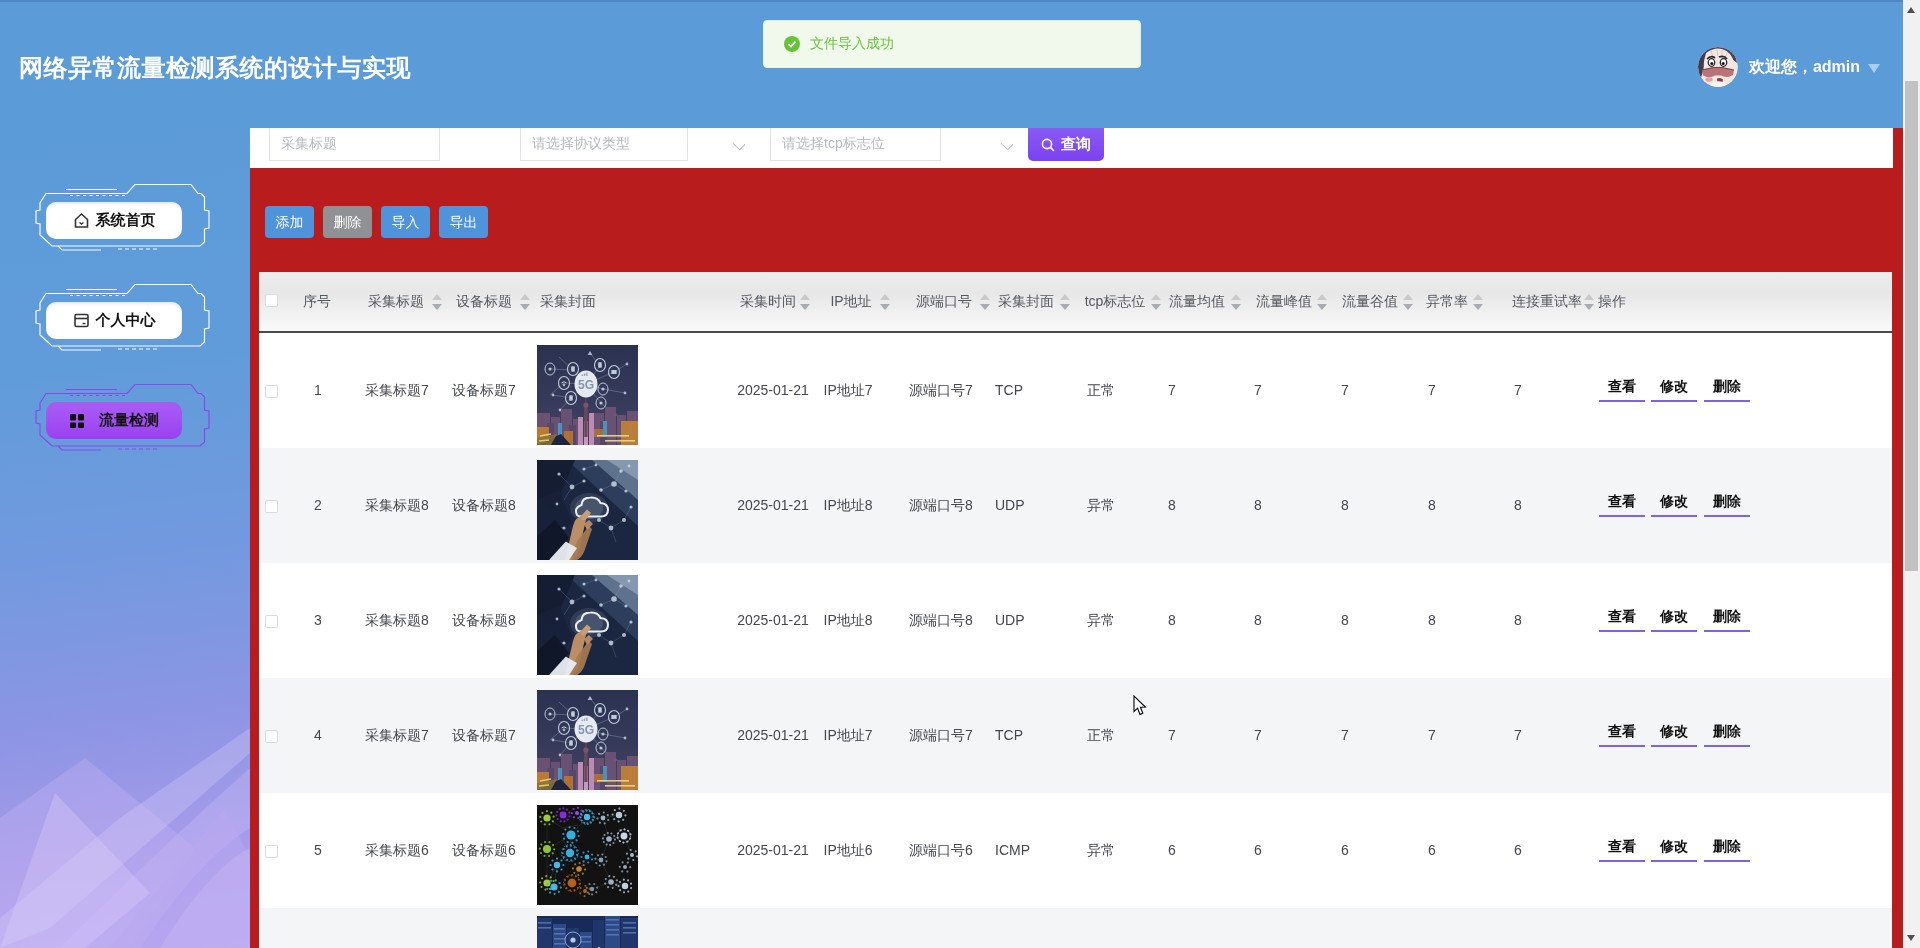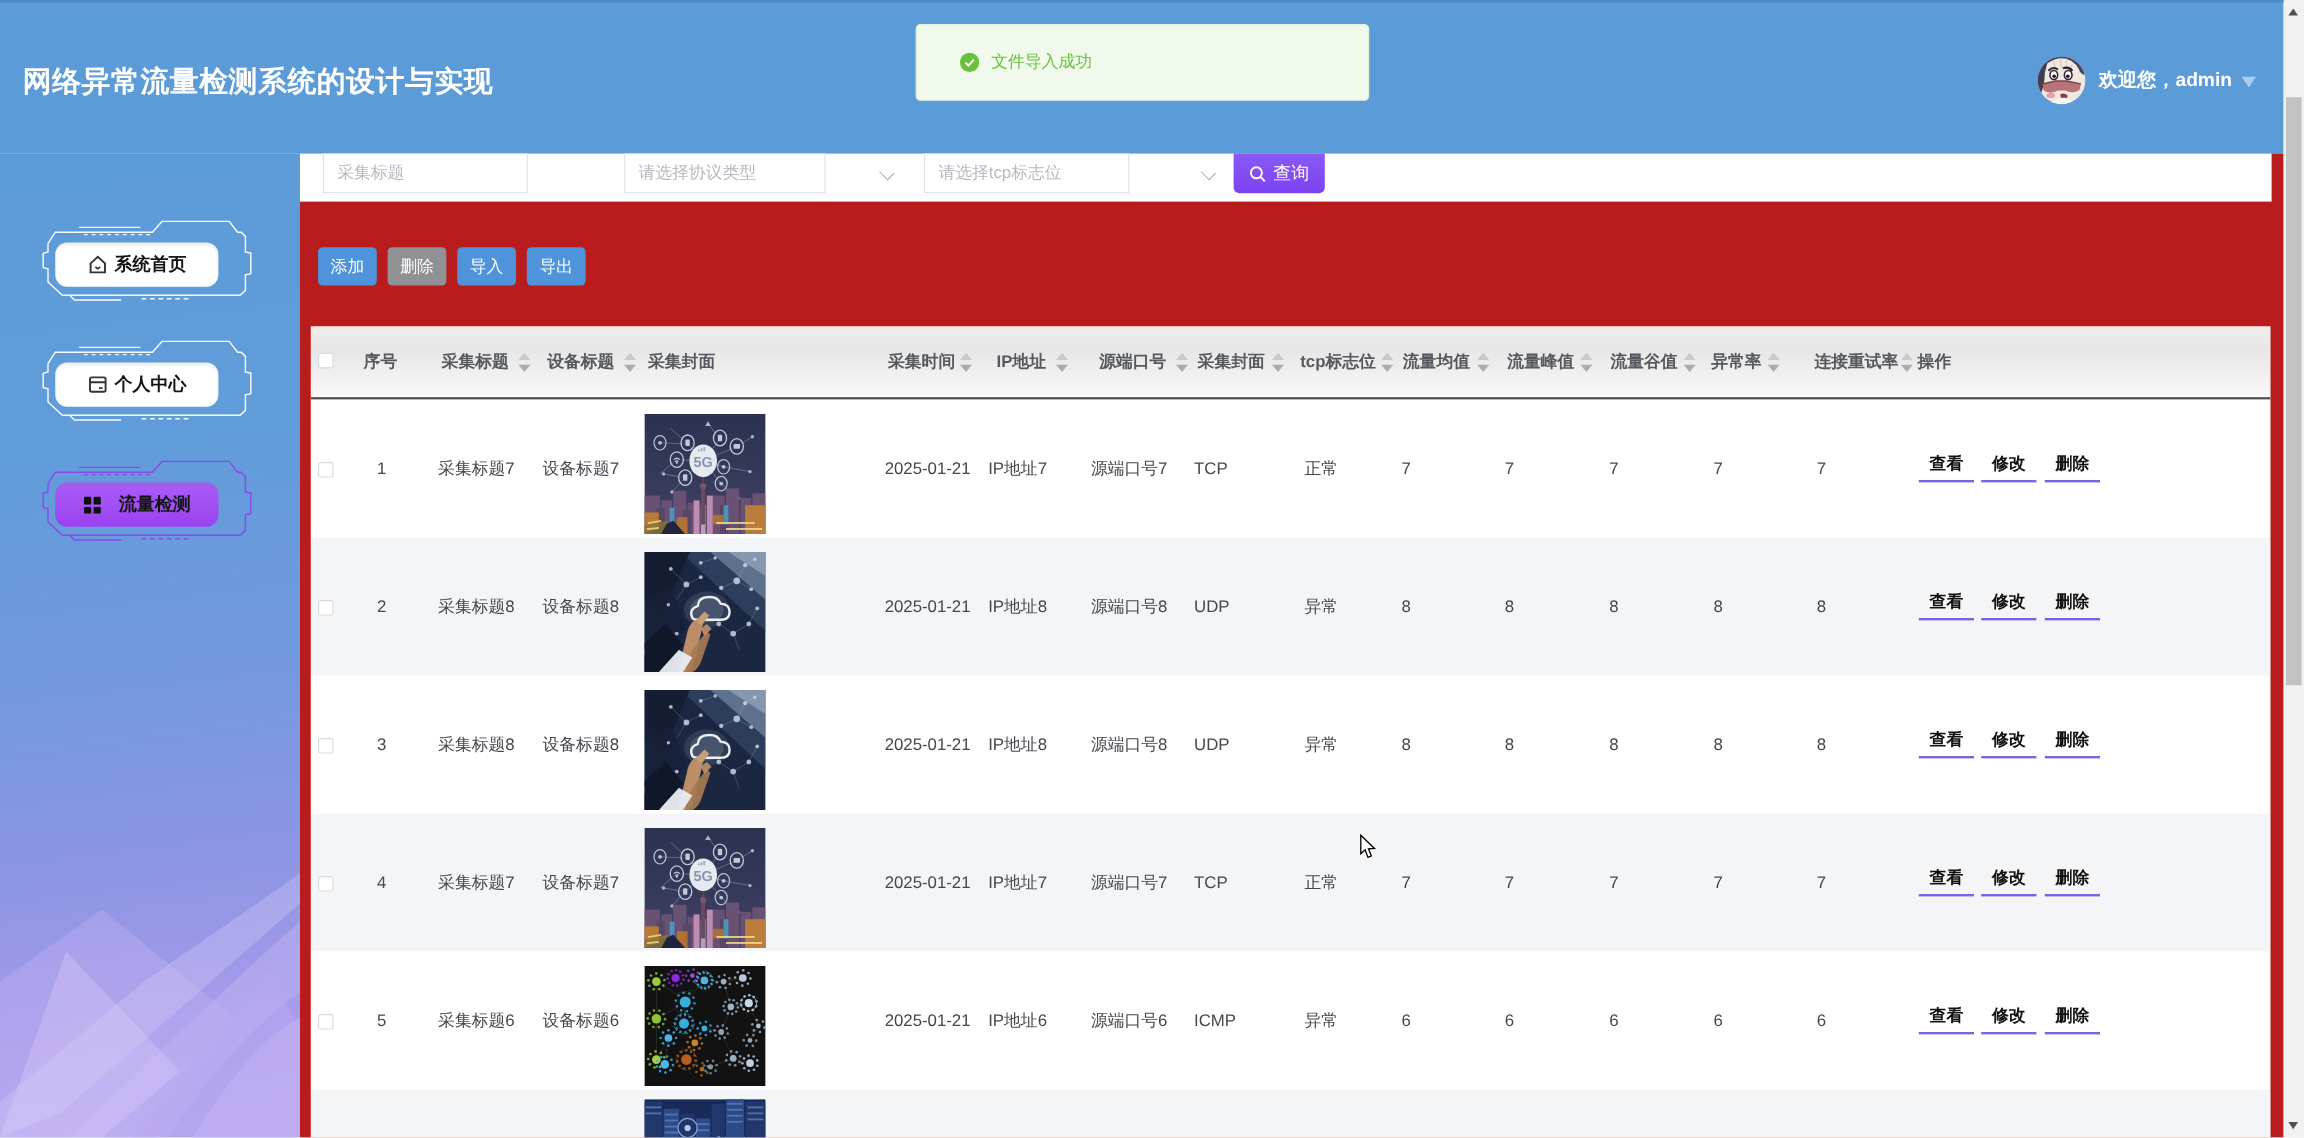--- a/index.html
+++ b/index.html
@@ -7,45 +7,45 @@
 body{font-family:"Liberation Sans",sans-serif;position:relative;background:#f0f0f0}
 #page{position:absolute;left:0;top:0;width:1920px;height:948px}
 
 #header{position:absolute;left:0;top:0;width:1903px;height:128px;background:#5b9bd8}
 #title{position:absolute;left:19px;top:52px;font-size:24px;font-weight:bold;color:#fff;letter-spacing:0.5px}
 #user{position:absolute;right:23px;top:46px;height:42px;display:flex;align-items:center}
 #welcome{color:#fff;font-size:16px;font-weight:bold;margin-left:11px}
 #caret{width:0;height:0;border-left:6px solid transparent;border-right:6px solid transparent;border-top:9px solid #a9cdf0;margin-left:8px;margin-top:2px}
 #avatar{width:40px;height:40px;border-radius:50%;overflow:hidden}
 
-#toast{position:absolute;left:763px;top:20px;width:378px;height:64px;background:#f0f9eb;border:1px solid #e1f3d8;border-radius:4px;display:flex;align-items:center;padding-left:36px}
+#toast{position:absolute;left:763px;top:20px;width:378px;height:48px;background:#f0f9eb;border:1px solid #e1f3d8;border-radius:4px;display:flex;align-items:center;padding-left:20px}
 #toast .txt{color:#67c23a;font-size:14px;margin-left:10px}
 
 #sidebar{position:absolute;left:0;top:128px;width:250px;height:820px;background:linear-gradient(173deg,#5b9bd8 0%,#619cda 30%,#7299df 52%,#8d95e4 72%,#a89ceb 88%,#b2a4ee 100%);overflow:hidden}
 .menu{position:absolute;left:38px;width:168px;height:67px}
 .frame{position:absolute;left:-4px;top:-2px}
 .fr{fill:none;stroke:rgba(255,255,255,0.95);stroke-width:1.2}
 .fr2{fill:none;stroke:#8b48e8;stroke-width:1.2}
 .pill{position:absolute;left:8px;top:18px;width:136px;height:37px;border-radius:10px;background:#fff;display:flex;align-items:center;justify-content:center;font-size:15px;font-weight:bold;color:#141414;box-shadow:inset 0 2px 3px rgba(120,130,150,0.18)}
 .pill .ic{margin-right:6px;display:inline-flex}
 .m3 .pill{background:linear-gradient(180deg,#aa5df7,#9a41f0)}
 
 #content{position:absolute;left:250px;top:128px;width:1653px;height:820px;background:#b91c1c}
 #searchband{position:absolute;left:0;top:0;width:1643px;height:40px;background:#fff}
 .sinp{position:absolute;top:0;height:33px;background:#fff;border:1px solid #e0e3e8;border-top:none;font-size:14px;color:#b6b9c0;line-height:31px;padding-left:11px}
 .chev{position:absolute;top:11px;width:11px;height:11px}
 .chev:before{content:"";position:absolute;left:0;top:0;width:9px;height:9px;border-right:1.5px solid #b0b3ba;border-bottom:1.5px solid #b0b3ba;transform:rotate(45deg) scale(1,0.8);transform-origin:center}
-#querybtn{position:absolute;left:778px;top:0;width:76px;height:33px;background:linear-gradient(180deg,#8a5af4,#7c41f1);border-radius:0 0 5px 5px;color:#fff;font-size:15px;font-weight:normal;display:flex;align-items:center;justify-content:center}
+#querybtn{position:absolute;left:778px;top:0;width:76px;height:33px;background:linear-gradient(180deg,#8a5af4,#7c41f1);border-radius:0 0 5px 5px;color:#fff;font-size:15px;font-weight:bold;display:flex;align-items:center;justify-content:center}
 #querybtn svg{margin-right:6px}
 .abtn{position:absolute;top:78px;width:49px;height:32px;border-radius:4px;color:#fff;font-size:14px;text-align:center;line-height:32px;background:#4f94da}
 .abtn.gray{background:#8f9194}
 
 #table{position:absolute;left:9px;top:144px;width:1633px;height:676px;background:#fff;overflow:hidden}
 #thead{position:absolute;left:0;top:0;width:1633px;height:61px;background:linear-gradient(180deg,#ededed 0%,#e7e7e7 35%,#f9f9f9 100%);border-bottom:2px solid #4a4a4a}
-.hc{position:absolute;top:0;height:59px;line-height:59px;font-size:14px;font-weight:bold;color:#55585e;white-space:nowrap}
+.hc{position:absolute;top:0;height:59px;line-height:59px;font-size:14px;font-weight:normal;color:#55585e;white-space:nowrap}
 .sort{position:absolute;top:22px;width:10px;height:16px}
 .sort:before{content:"";position:absolute;left:0;top:0;border-left:5px solid transparent;border-right:5px solid transparent;border-bottom:6px solid #c8cacd}
 .sort:after{content:"";position:absolute;left:0;bottom:0;border-left:5px solid transparent;border-right:5px solid transparent;border-top:6px solid #a9adb3}
 .row{position:absolute;left:0;width:1633px;height:115px;background:#fff}
 .row.alt{background:#f4f5f7}
 .cell{position:absolute;top:0;height:115px;line-height:115px;font-size:14px;color:#44474d;white-space:nowrap}
 .cc{transform:translateX(-50%)}
 .cbx{position:absolute;width:13px;height:13px;border:1px solid #d8dbe2;border-radius:2px;background:#fff}
 .thumb{position:absolute;left:278px;top:12px;width:101px;height:100px}
 .op{position:absolute;top:42px;height:27px;line-height:22px;padding:0 9px;font-size:14px;font-weight:bold;color:#111;border-bottom:2px solid #7d62e3}

